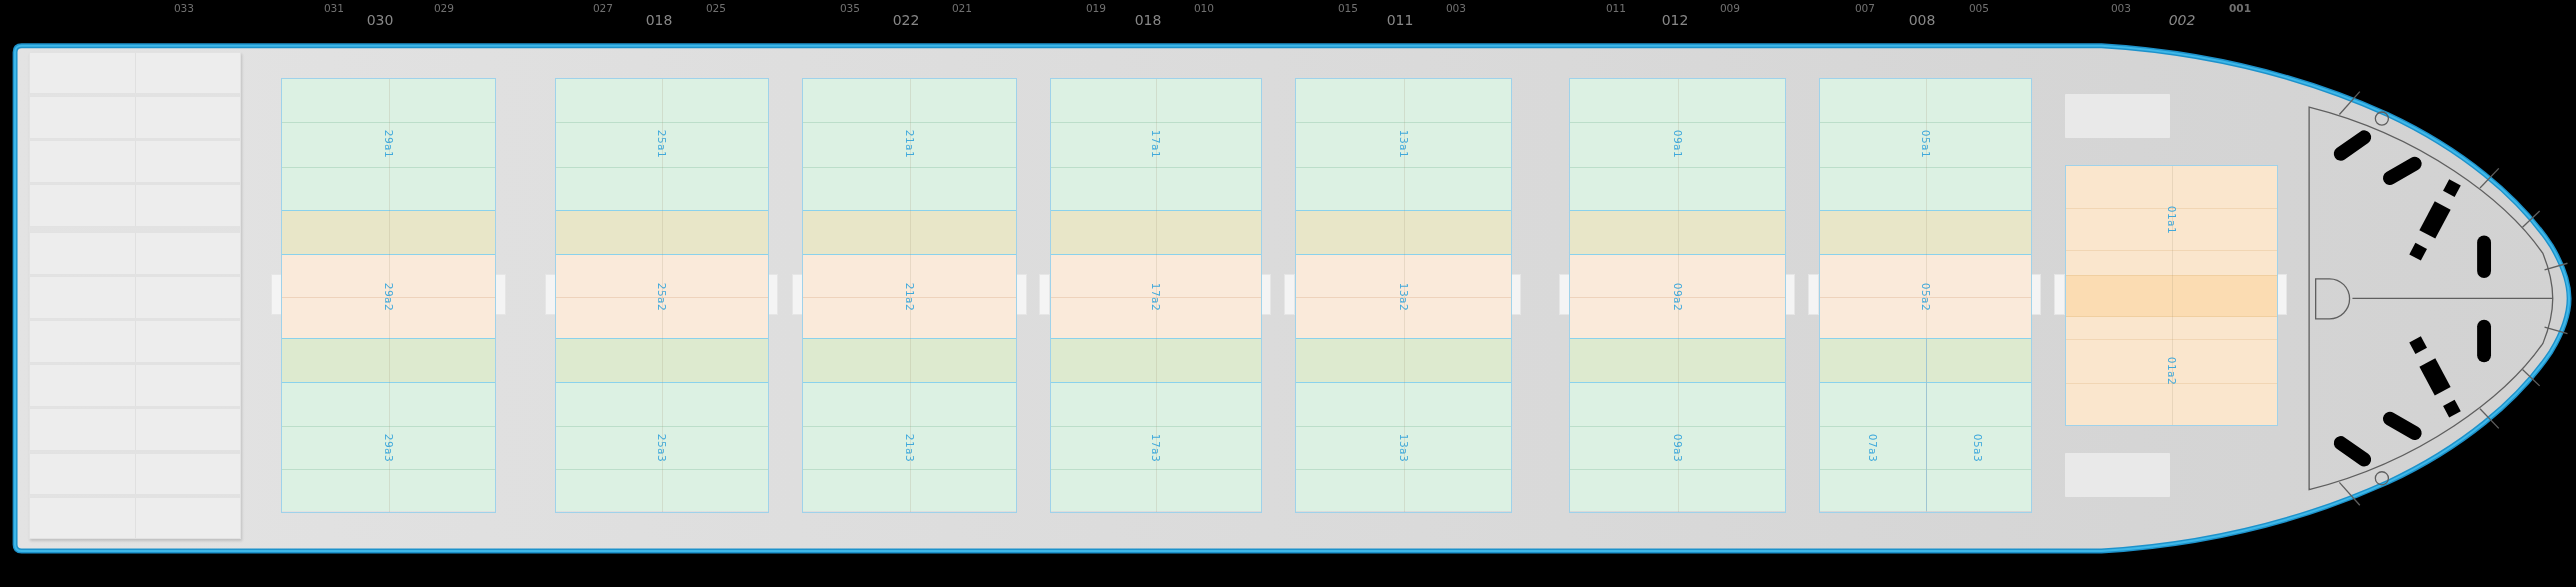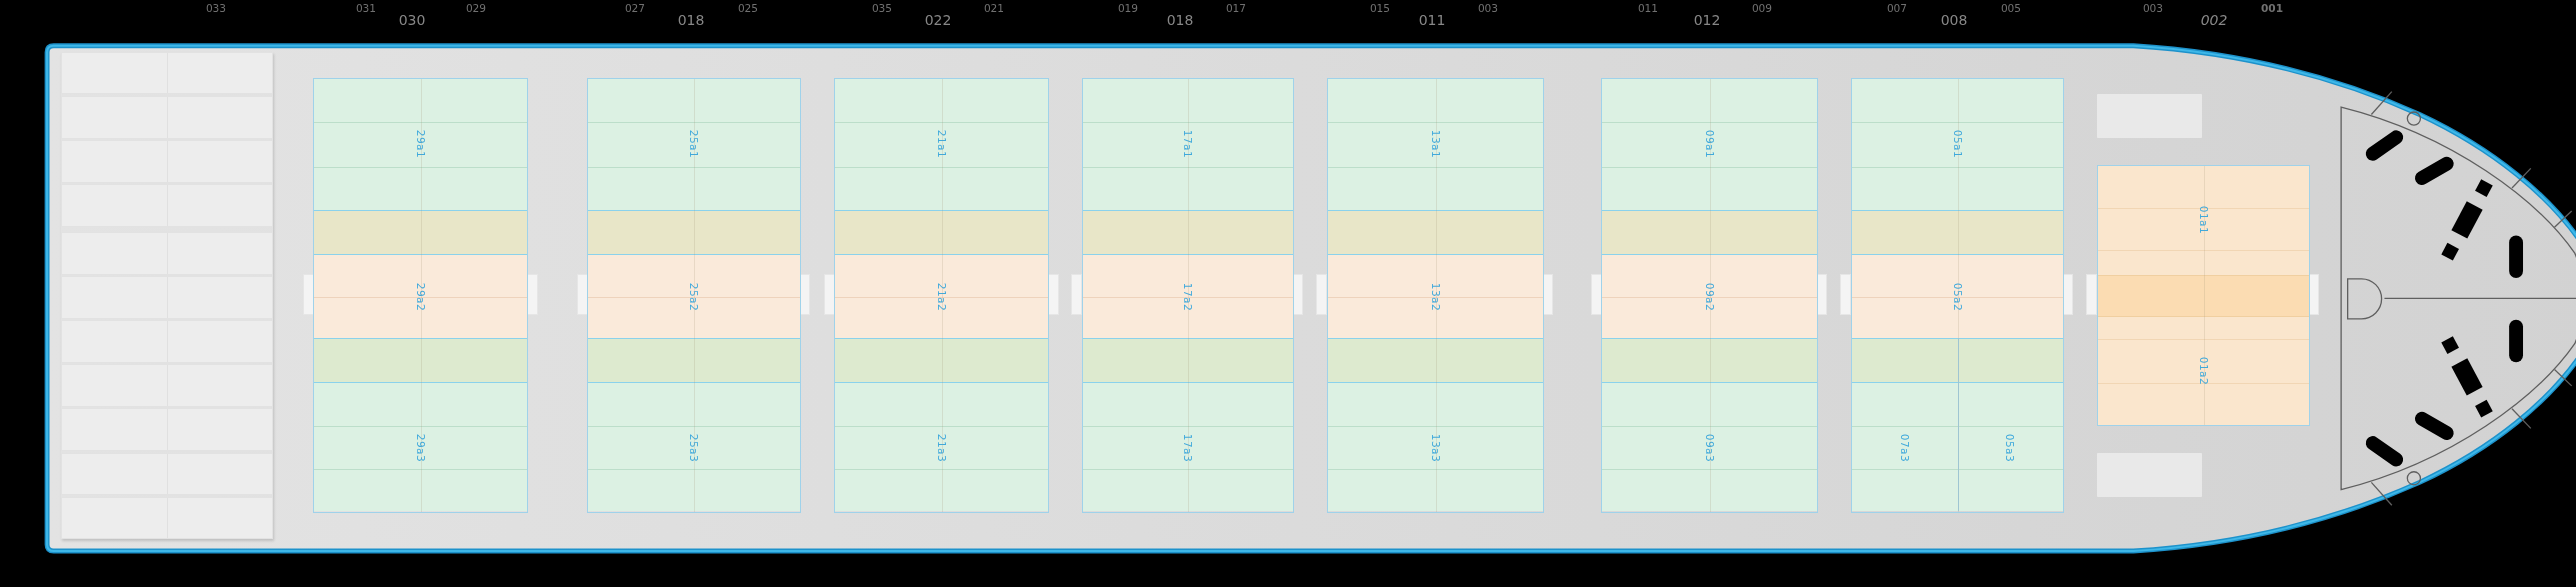--- a/index.html
+++ b/index.html
@@ -1,18 +1,18 @@
 <!DOCTYPE html>
 <html style="--background: #000000; --deck-left: #e3e3e3; --deck-right: #d2d2d2; --hull-outline: #1d92cb; --hull-outline-inner: #3eb7e8; --hold-border: #9fd2ea; --grid-line: #8ad2ec; --mint: #dcf1e3; --khaki: #e8e6c8; --peach: #faeada; --lime: #ddeacf; --label-blue: #3fa9dc; --bow-hold-fill: #fae6cd; --bow-hold-band: #fbdcb2; --bow-hold-line: #f0cfa0; --tab: #f4f4f4; --stack-fill: #ededed; --stack-border: #e2e2e2; --deck-box: #e9e9e9; --equipment-line: #5f5f5f; --axis-odd: #707070; --axis-even: #878787;font-size:13px"><head>
 <meta charset="utf-8">
 <style>
   html,body{margin:0;padding:0;background:var(--background,#000);}
   body{width:2576px;height:587px;position:relative;overflow:hidden;
        font-family:"DejaVu Sans","Liberation Sans",sans-serif;}
-  #scene{position:absolute;inset:0;margin-left:32px;}
+  #scene{position:absolute;inset:0;}
   #hull-svg{position:absolute;left:0;top:0;z-index:0;}
   .gear path,.gear line,.gear circle,.gear rect{stroke:var(--equipment-line);stroke-width:1.6;fill:none;}
 
   
   .bay{position:absolute;transform:translateX(-50%);line-height:1;z-index:5;}
   .bay.odd{top:3.3px;font-size:10.6px;color:var(--axis-odd);}
   .bay.even{top:13px;font-size:14px;color:var(--axis-even);}
 
   
   #stack{position:absolute;left:29px;top:52px;width:212px;height:487px;
@@ -114,21 +114,21 @@
 
   <div id="axis">
       <div class="bay odd" style="left: 184px;">033</div>
       <div class="bay odd" style="left: 334px;">031</div>
       <div class="bay odd" style="left: 444px;">029</div>
       <div class="bay odd" style="left: 603px;">027</div>
       <div class="bay odd" style="left: 716px;">025</div>
       <div class="bay odd" style="left: 850px;">035</div>
       <div class="bay odd" style="left: 962px; text-align: right;">021</div>
       <div class="bay odd" style="left: 1096px;">019</div>
-      <div class="bay odd" style="left: 1204px;">017</div>
+      <div class="bay odd" style="left: 1204px;">010</div>
       <div class="bay odd" style="left: 1348px;">015</div>
       <div class="bay odd" style="left: 1456px;">003</div>
       <div class="bay odd" style="left: 1616px;">011</div>
       <div class="bay odd" style="left: 1730px;">009</div>
       <div class="bay odd" style="left: 1865px;">007</div>
       <div class="bay odd" style="left: 1979px;">005</div>
       <div class="bay odd" style="left: 2121px;">003</div>
       <div class="bay odd" style="left: 2240px; font-weight: bold;">001</div>
       <div class="bay even" style="left: 380px;">030</div>
       <div class="bay even" style="left: 659px;">018</div>

